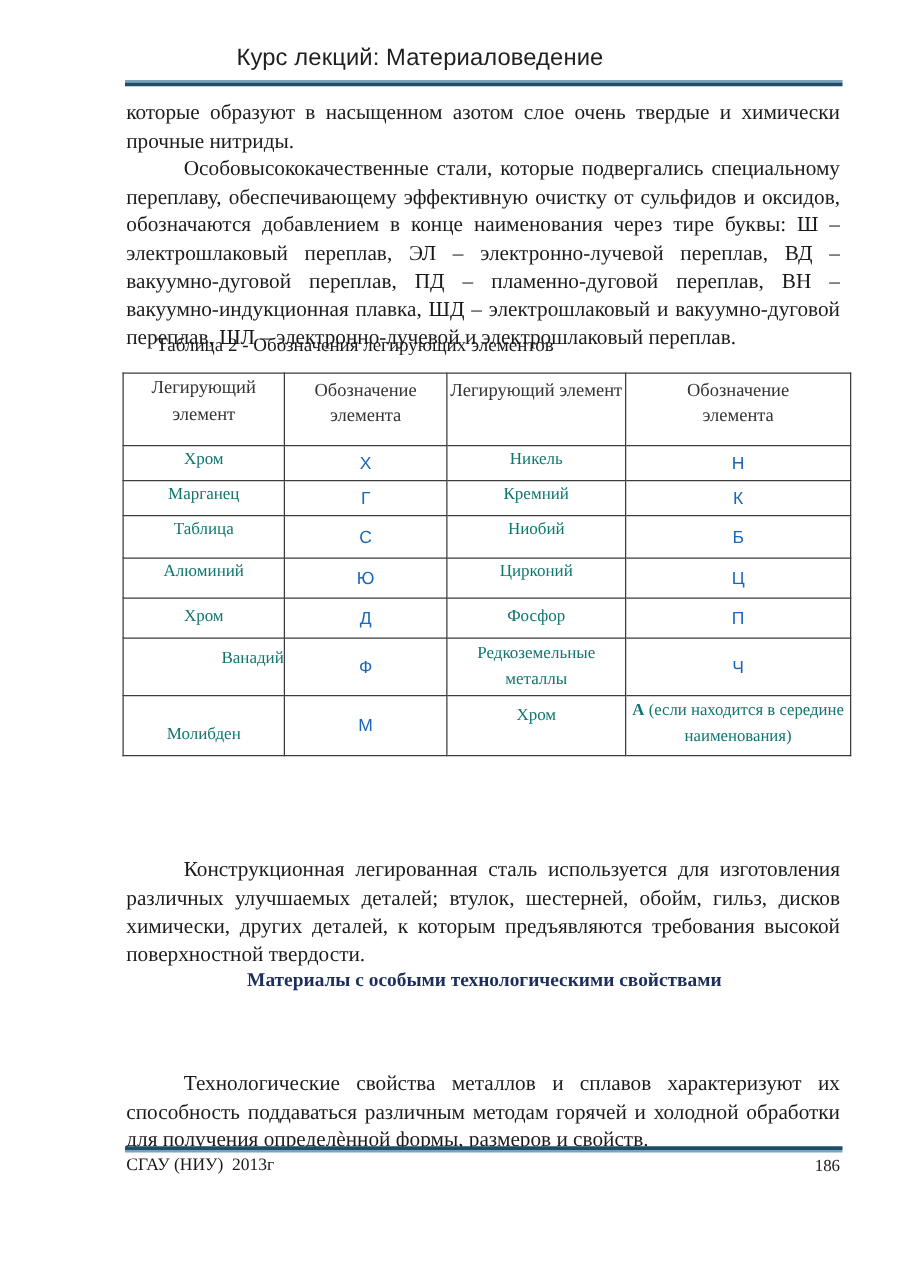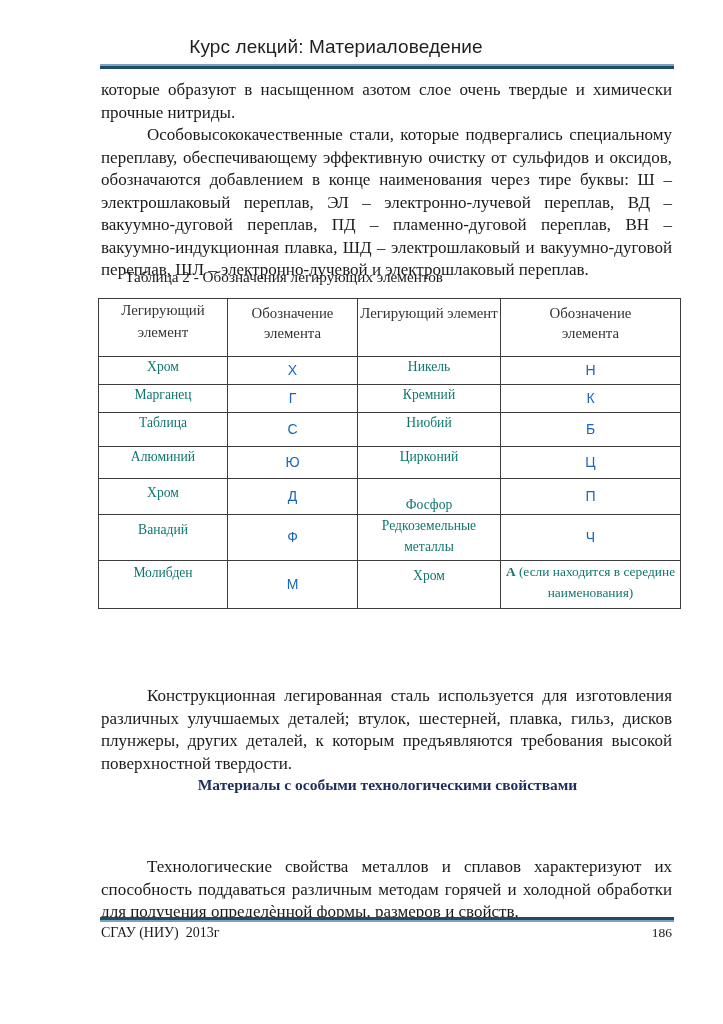--- a/index.html
+++ b/index.html
@@ -76,39 +76,39 @@
   </tr>
   <tr style="height:32px">
     <td class="name-cell">Алюминий</td>
     <td class="sym-cell"><span class="sym">Ю</span></td>
     <td class="name-cell">Цирконий</td>
     <td class="sym-cell"><span class="sym">Ц</span></td>
   </tr>
   <tr style="height:32px">
     <td class="name-cell" style="padding-top:4px;">Хром</td>
     <td class="sym-cell"><span class="sym">Д</span></td>
-    <td class="name-cell" style="padding-top:16px;">Фосфор</td>
+    <td class="name-cell" style="padding-top:4px;">Фосфор</td>
     <td class="sym-cell"><span class="sym">П</span></td>
   </tr>
   <tr style="height:46px">
-    <td class="name-cell" style="padding-top:5px;">Ванадий</td>
+    <td class="name-cell" style="padding-top:5px;text-align:right;">Ванадий</td>
     <td class="sym-cell"><span class="sym">Ф</span></td>
     <td class="name-cell" style="line-height:21px;padding:0 14px;">Редкоземельные металлы</td>
     <td class="sym-cell"><span class="sym">Ч</span></td>
   </tr>
   <tr style="height:48px">
-    <td class="name-cell" style="padding-top:2px;">Молибден</td>
+    <td class="name-cell" style="padding-top:20px;">Молибден</td>
     <td class="sym-cell"><span class="sym">М</span></td>
     <td class="name-cell" style="padding-top:5px;">Хром</td>
     <td class="name-cell" style="line-height:21px;padding:0 4px;font-size:13.4px;"><b>А</b><span> (если находится в середине наименования)</span></td>
   </tr>
 </tbody>
   </table>
 
-<div class="abs para indent" style="top:685px;">Конструкционная легированная сталь используется для изготовления различных улучшаемых деталей; втулок, шестерней, плавка, гильз, дисков плунжеры, других деталей, к которым предъявляются требования высокой поверхностной твердости.</div>
+<div class="abs para indent" style="top:685px;">Конструкционная легированная сталь используется для изготовления различных улучшаемых деталей; втулок, шестерней, обойм, гильз, дисков химически, других деталей, к которым предъявляются требования высокой поверхностной твердости.</div>
 
 <div class="abs heading">Материалы с особыми технологическими свойствами</div>
 
 <div class="abs para indent" style="top:820px;margin-top:36px;">Технологические свойства металлов и сплавов характеризуют их способность поддаваться различным методам горячей и холодной обработки для получения определѐнной формы, размеров и свойств.</div>
 
 <div class="abs rule footer-rule">
   <div class="thick"></div>
   <div class="thin"></div>
 </div>
 <div class="abs footer-left" style="white-space:pre;">СГАУ (НИУ)  2013г</div>

